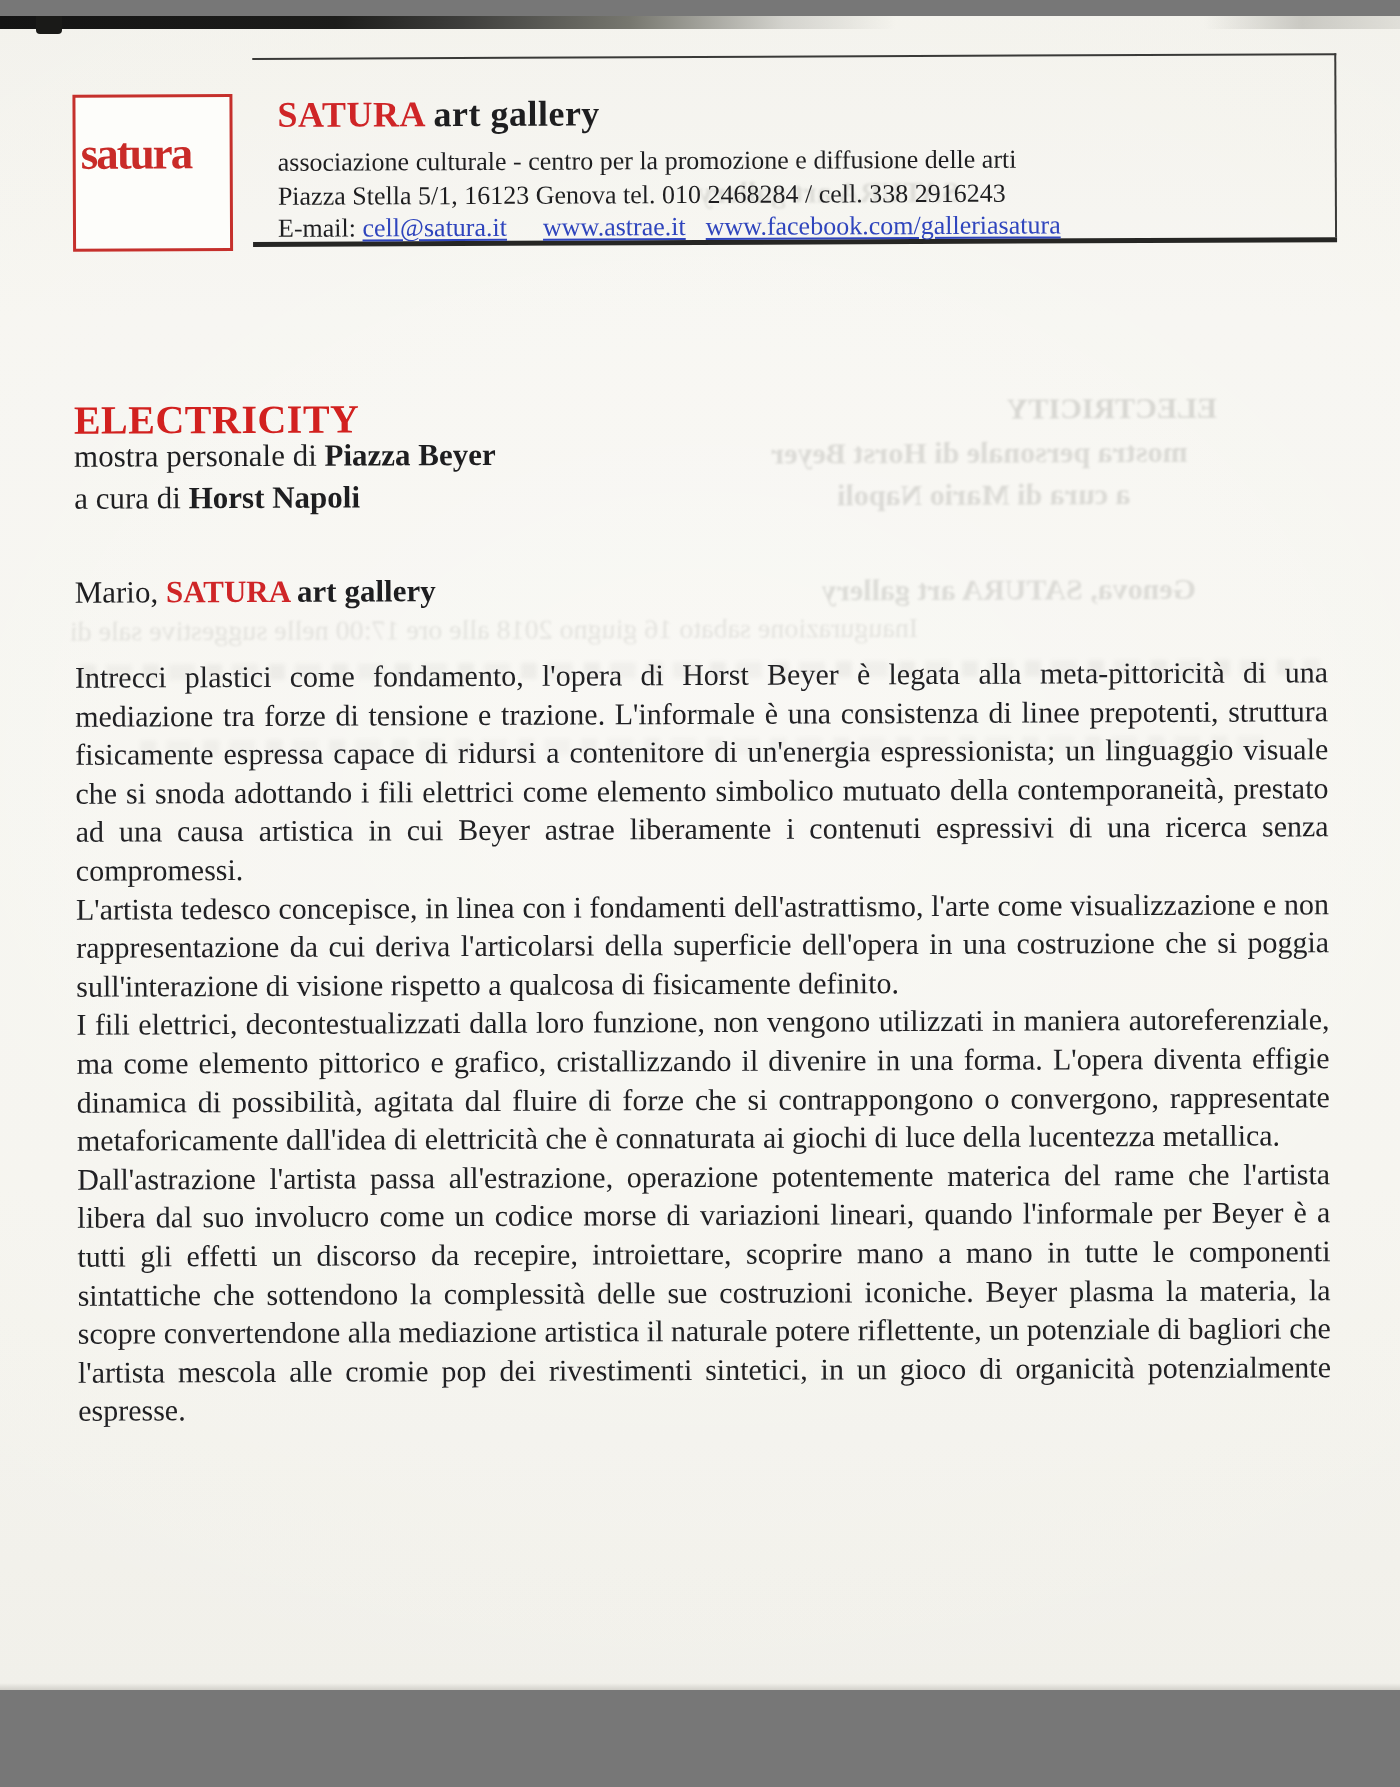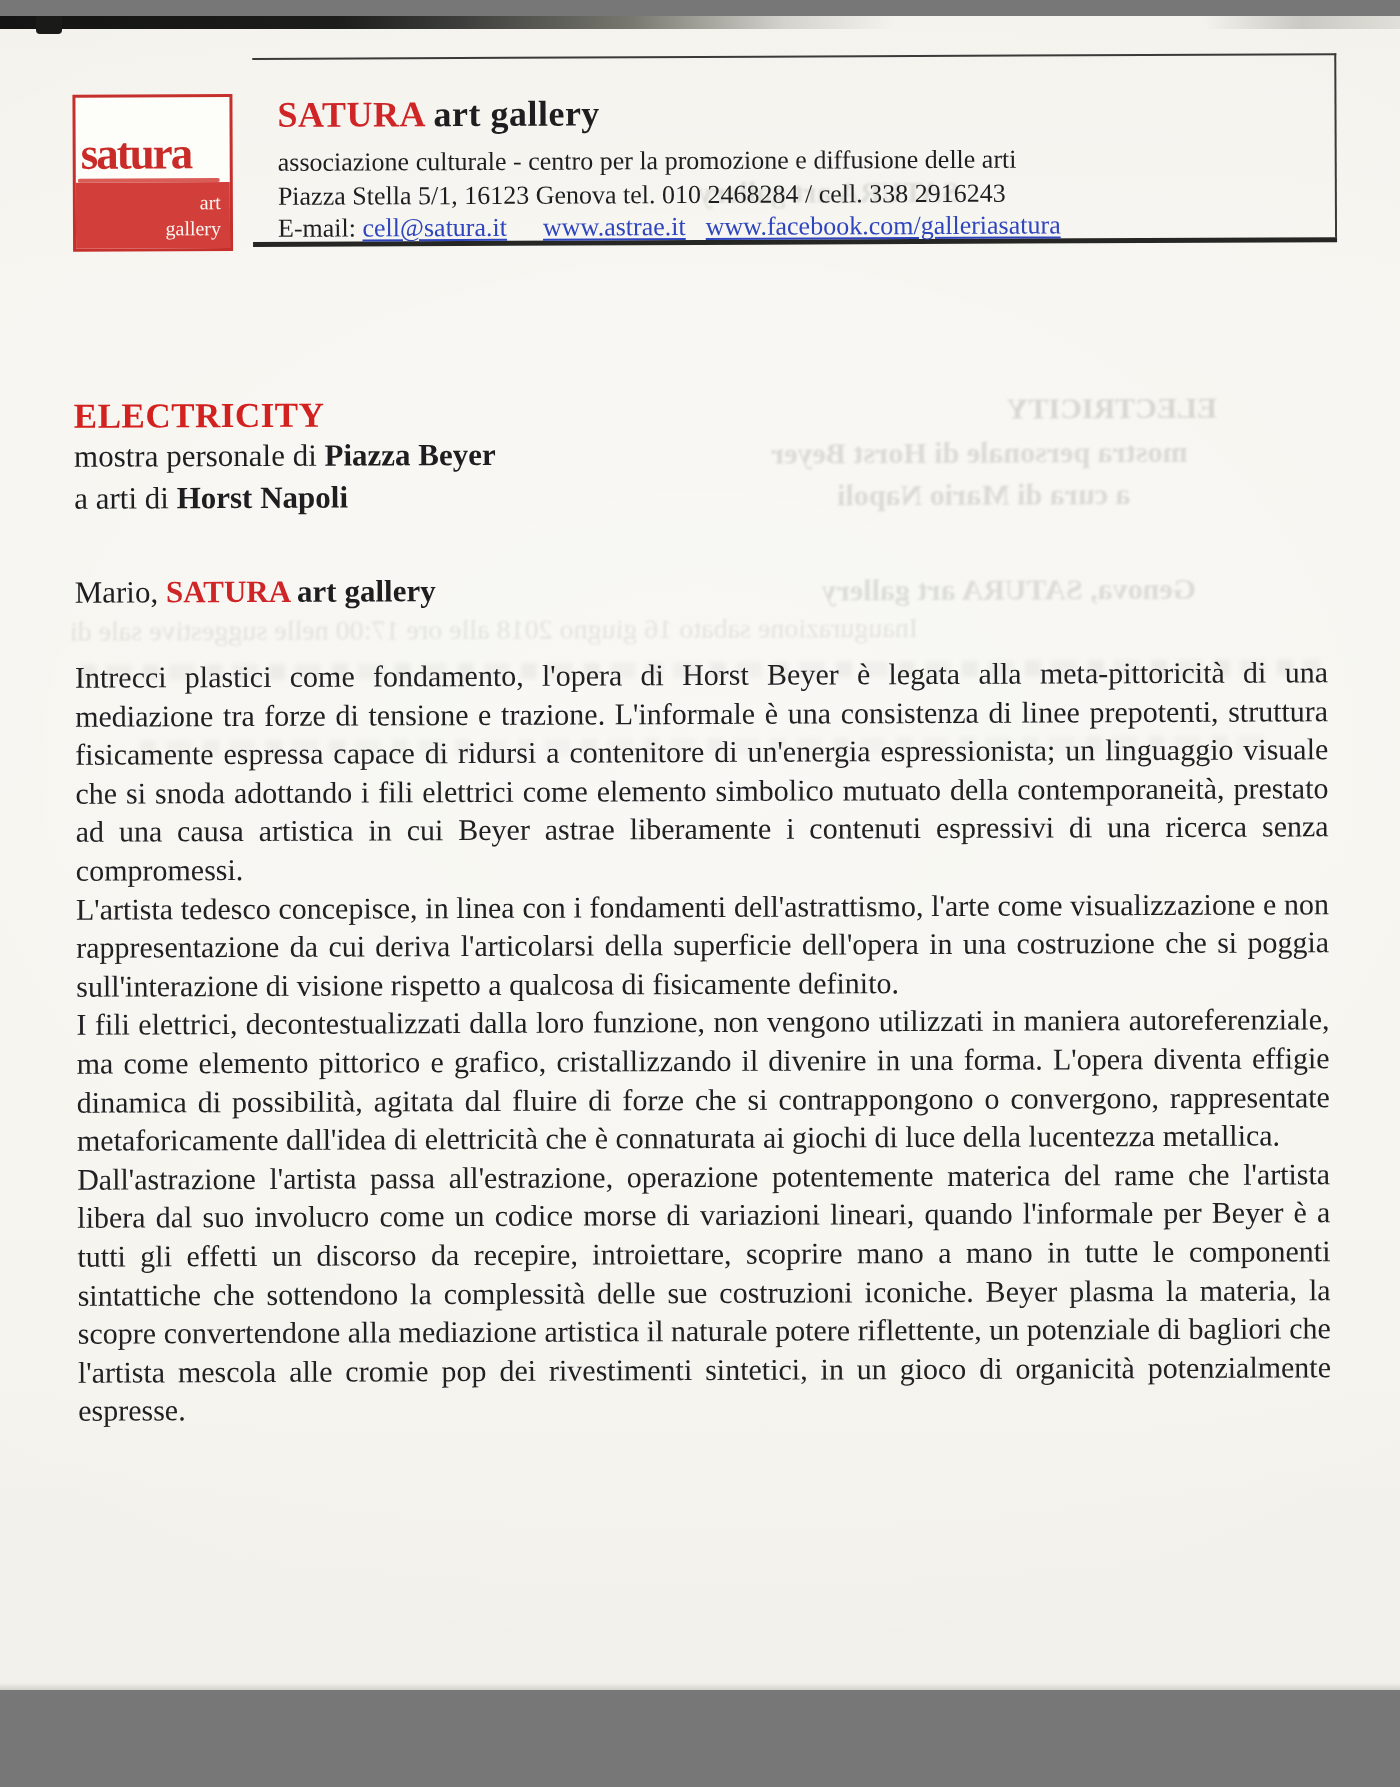--- a/index.html
+++ b/index.html
@@ -56,21 +56,21 @@
   .logo-red{
     position:absolute;left:0;right:0;bottom:0;height:66px;background:#d23f3a;
   }
   .logo-red::before{content:"";position:absolute;top:-4px;left:2px;right:10px;height:4px;
     background:rgba(210,63,58,.85);border-radius:2px;}
   .logo-cap{position:absolute;right:9px;color:#fbf6f2;font-size:20px;line-height:1;white-space:nowrap;}
   .cap-art{bottom:36px;}
   .cap-gallery{bottom:10px;}
 
   
-  .ex-title{position:absolute;left:75px;top:378px;font-size:35px;font-weight:700;color:#d2211f;letter-spacing:.5px;}
+  .ex-title{position:absolute;left:75px;top:378px;font-size:40px;font-weight:700;color:#d2211f;letter-spacing:.5px;}
   .ex-sub{position:absolute;left:75px;top:420px;font-size:31px;}
   .ex-cur{position:absolute;left:75px;top:462px;font-size:31px;}
   .venue{position:absolute;left:75px;top:556px;font-size:31px;}
   .b{font-weight:700;}
 
   
   .copy{
     position:absolute;left:75px;top:640px;width:1253px;
     font-size:30px;line-height:38.6px;text-align:justify;color:#212124;
   }
@@ -119,32 +119,28 @@
       <span class="red">SATURA</span><span> art gallery</span>
     </div>
     <div class="hline h-sub">associazione culturale - centro per la promozione e diffusione delle arti</div>
     <div class="hline h-addr">Piazza Stella 5/1, 16123 Genova tel. 010 2468284 / cell. 338 2916243</div>
     <div class="hline h-mail">
       <span>E-mail: </span><span class="lnk">cell@satura.it</span><span class="gap1"></span><span class="lnk">www.astrae.it</span><span class="gap2"></span><span class="lnk">www.facebook.com/galleriasatura</span>
     </div>
 
     <div class="logo">
       <span class="logo-word">satura</span>
-      <div class="logo-red">
-        <span class="logo-cap cap-art">art</span>
-        <span class="logo-cap cap-gallery">gallery</span>
-      </div>
     </div>
 
     <div class="ex-title">ELECTRICITY</div>
     <div class="ex-sub">
       <span>mostra personale di </span><span class="b">Piazza Beyer</span>
     </div>
     <div class="ex-cur">
-      <span>a arti di </span><span class="b">Horst Napoli</span>
+      <span>a cura di </span><span class="b">Horst Napoli</span>
     </div>
     <div class="venue">
       <span>Mario, </span><span class="b red">SATURA</span><span class="b"> art gallery</span>
     </div>
 
     <div class="copy">
       <p>Intrecci plastici come fondamento, l'opera di Horst Beyer è legata alla meta-pittoricità di una mediazione tra forze di tensione e trazione. L'informale è una consistenza di linee prepotenti, struttura fisicamente espressa capace di ridursi a contenitore di un'energia espressionista; un linguaggio visuale che si snoda adottando i fili elettrici come elemento simbolico mutuato della contemporaneità, prestato ad una causa artistica in cui Beyer astrae liberamente i contenuti espressivi di una ricerca senza compromessi.</p>
       <p>L'artista tedesco concepisce, in linea con i fondamenti dell'astrattismo, l'arte come visualizzazione e non rappresentazione da cui deriva l'articolarsi della superficie dell'opera in una costruzione che si poggia sull'interazione di visione rispetto a qualcosa di fisicamente definito.</p>
       <p>I fili elettrici, decontestualizzati dalla loro funzione, non vengono utilizzati in maniera autoreferenziale, ma come elemento pittorico e grafico, cristallizzando il divenire in una forma. L'opera diventa effigie dinamica di possibilità, agitata dal fluire di forze che si contrappongono o convergono, rappresentate metaforicamente dall'idea di elettricità che è connaturata ai giochi di luce della lucentezza metallica.</p>
       <p>Dall'astrazione l'artista passa all'estrazione, operazione potentemente materica del rame che l'artista libera dal suo involucro come un codice morse di variazioni lineari, quando l'informale per Beyer è a tutti gli effetti un discorso da recepire, introiettare, scoprire mano a mano in tutte le componenti sintattiche che sottendono la complessità delle sue costruzioni iconiche. Beyer plasma la materia, la scopre convertendone alla mediazione artistica il naturale potere riflettente, un potenziale di bagliori che l'artista mescola alle cromie pop dei rivestimenti sintetici, in un gioco di organicità potenzialmente espresse.</p>

